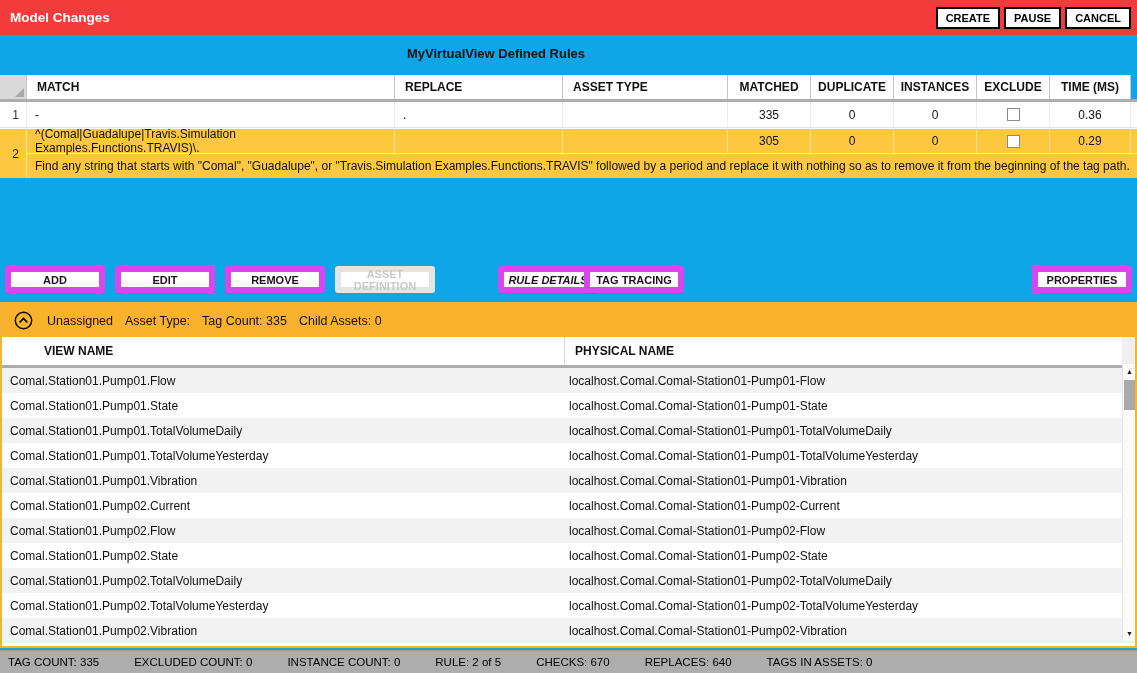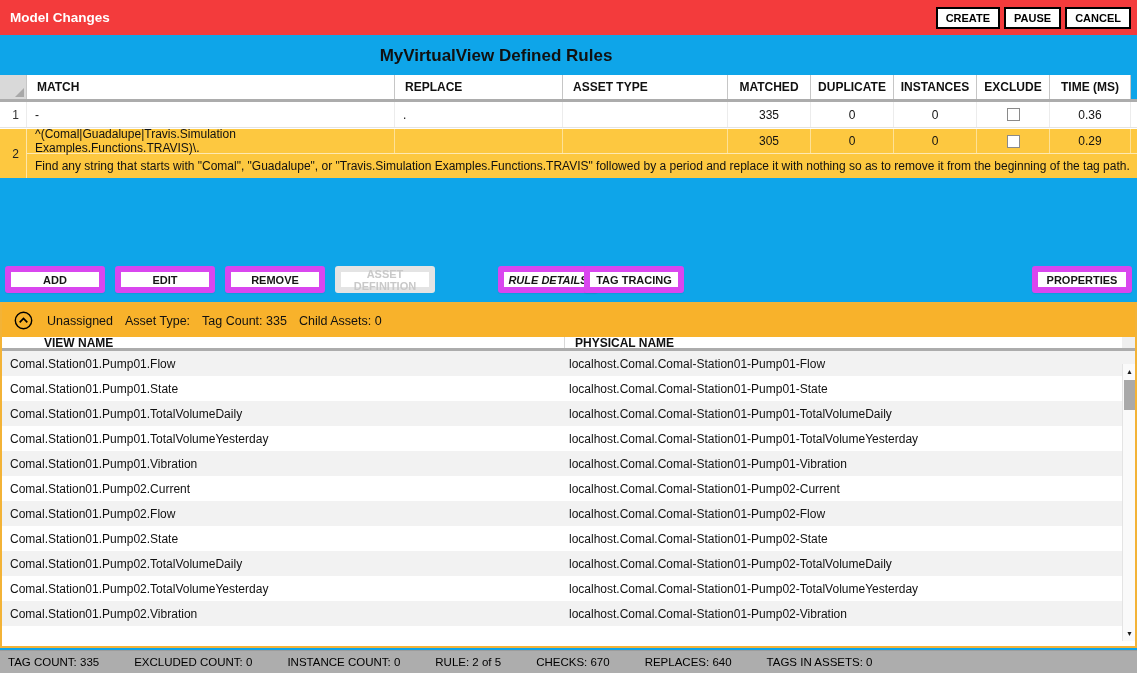--- a/index.html
+++ b/index.html
@@ -11,21 +11,21 @@
   .titlebar { position:absolute; left:0; top:0; width:1137px; height:35px;
     background:#F33B3C; display:flex; align-items:center; }
   .titlebar .title { color:#fff; font-weight:700; font-size:13.5px; margin-left:10px; }
   .titlebar .tb-buttons { margin-left:auto; margin-right:6px; display:flex; gap:4px; }
   .tb-btn { background:#fff; border:2px solid #000; color:#000; font-weight:700;
     font-size:11px; height:22px; padding:0 8px; display:flex; align-items:center;
     cursor:pointer; font-family:inherit; }
 
   
   .rules-heading { position:absolute; left:0; top:46px; width:992px; text-align:center;
-    font-weight:700; font-size:17px; }
+    font-weight:700; font-size:13px; }
 
   
   .rules { position:absolute; left:0; top:75px; width:1137px; font-size:12px; }
   .r-row { display:flex; }
   .c-num  { width:27px; flex:none; }
   .c-match{ width:368px; flex:none; }
   .c-repl { width:168px; flex:none; }
   .c-atype{ width:165px; flex:none; }
   .c-matc { width:83px; flex:none; }
   .c-dup  { width:83px; flex:none; }
@@ -69,21 +69,21 @@
   .tool-btn.disabled { color:#C9C9C9; border-color:#E4E4E4; box-shadow:none; cursor:default; }
 
   
   .panel { position:absolute; left:0; top:302px; width:1137px; height:346px;
     border:2px solid #F3B337; background:#fff; }
   .panel-head { height:33px; background:#F8B22B; display:flex; align-items:center;
     padding-left:12px; gap:12px; font-size:12.5px; cursor:pointer; }
   .collapse-ic { width:19px; height:19px; flex:none; display:flex; }
   .panel-head .ph-name { margin-left:2px; }
 
-  .v-head { height:14px; display:flex; border-bottom:3px solid #ACACAC; background:#fff;
+  .v-head { height:31px; display:flex; border-bottom:3px solid #ACACAC; background:#fff;
     font-weight:700; font-size:12px; }
   .v-head .vh1 { width:563px; flex:none; display:flex; align-items:center;
     padding-left:42px; border-right:1px solid #D8D8D8; }
   .v-head .vh2 { flex:1; display:flex; align-items:center; padding-left:10px; }
   .v-head .vh-corner { width:13px; flex:none; background:#EFEFEF; }
 
   .v-rows { position:relative; }
   .v-row { height:25px; display:flex; font-size:12px; }
   .v-row:nth-child(odd) { background:#F2F2F2; }
   .v-row:nth-child(even){ background:#FFFFFF; }

